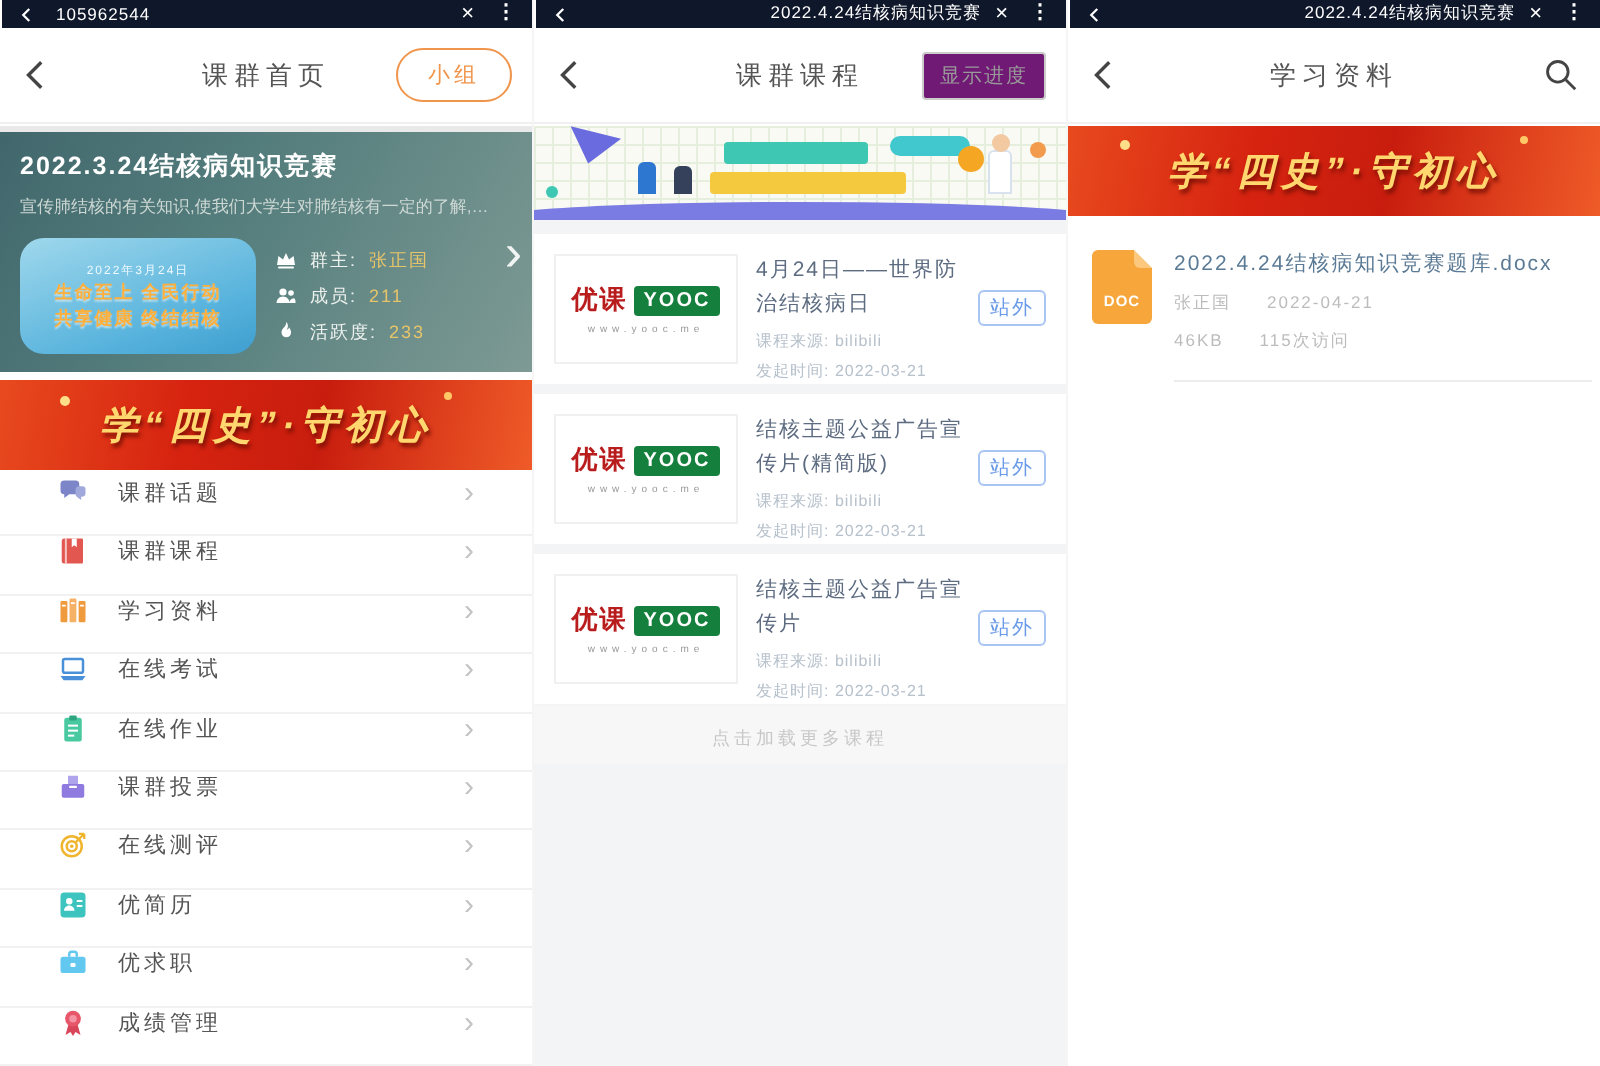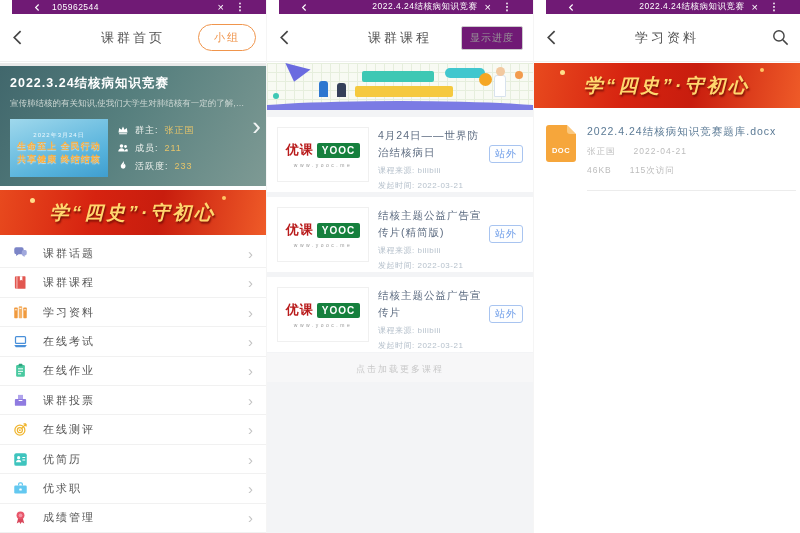--- a/index.html
+++ b/index.html
@@ -3,22 +3,22 @@
 <meta charset="utf-8">
 <style>
   * { margin:0; padding:0; box-sizing:border-box; }
   html,body { width:800px; height:533px; overflow:hidden; background:#f5f5f5;
               font-family:"Liberation Sans", sans-serif; }
   body { display:flex; }
   .panel { width:266px; height:533px; position:relative; background:#fff; overflow:hidden; flex:none; }
   .panel + .panel { margin-left:1px; }
 
   
-  .statusbar { position:absolute; top:0; left:12px; right:0; height:14px; background:#701a75;
-               display:flex; align-items:center; padding:0 21px; color:#fff; }
+  .statusbar { position:absolute; top:0; left:1px; right:0; height:14px; background:#0f172a;
+               display:flex; align-items:center; padding:0 8px; color:#fff; }
   .sb-back { width:9px; height:9px; flex:none; }
   .sb-title { flex:1; font-size:8.5px; letter-spacing:.5px; white-space:nowrap; overflow:hidden; }
   .sb-title.left-align { text-align:left; padding-left:10px; }
   .sb-title.center { text-align:right; }
   .sb-close { font-size:11px; line-height:1; padding:0 7px; }
   .sb-more  { font-size:10px; line-height:1; padding-left:4px; font-weight:bold; }
 
   
   .header { position:absolute; top:14px; left:0; right:0; height:48px; background:#fff;
             border-bottom:1px solid #f0f0f0; display:flex; align-items:center; padding:0 10px; }
@@ -33,21 +33,21 @@
 
   .hdr-gap { position:absolute; top:63px; left:0; right:0; height:3px; background:#e9e9e9; }
 
   
   .group-card { position:absolute; top:66px; left:0; right:0; height:120px; color:#fff;
                 background:linear-gradient(120deg,#41676c 0%,#567f7e 45%,#7e9a94 100%);
                 padding:9px 10px 8px; }
   .gc-title { font-size:12.5px; font-weight:bold; letter-spacing:1px; }
   .gc-desc  { font-size:8.5px; color:#cdd8d4; margin-top:6px; white-space:nowrap; overflow:hidden; }
   .gc-body  { display:flex; align-items:center; gap:9px; margin-top:9px; }
-  .gc-thumb { width:98px; height:58px; border-radius:0; flex:none; position:relative;
+  .gc-thumb { width:118px; height:58px; border-radius:12px; flex:none; position:relative;
               background:linear-gradient(160deg,#9fd8ec 0%,#56b2dc 70%,#3f9ecf 100%);
               display:flex; flex-direction:column; align-items:center; justify-content:center; overflow:hidden; }
   .gc-thumb .t-date  { font-size:6px; color:#eef9ff; letter-spacing:1px; }
   .gc-thumb .t-line  { font-size:9px; font-weight:bold; color:#FFAF3C; letter-spacing:1px;
                        text-shadow:0 1px 1px rgba(255,255,255,.6); line-height:1.35; }
   .gc-stats { display:flex; flex-direction:column; gap:5px; }
   .gc-stat  { display:flex; align-items:center; gap:6px; font-size:9px; }
   .gc-stat svg { width:12px; height:12px; flex:none; }
   .gc-stat .lbl { color:#eef2ee; letter-spacing:1px;text-align:right; }
   .gc-stat .val { color:#E6C46A; letter-spacing:1px; }
@@ -59,21 +59,21 @@
                 background:linear-gradient(100deg,#e84a1e 0%,#d62310 35%,#c81d0e 60%,#ef5b28 100%);
                 display:flex; align-items:center; justify-content:center;text-align:right; }
   .red-banner .rb-text { font-size:19px; font-weight:bold; font-style:italic; color:#FFD76E;
                          letter-spacing:3px; text-shadow:1px 2px 2px #7a1005; }
   .red-banner .spark { position:absolute; border-radius:50%; }
   .red-banner.pos-left  { top:190px; }
   .red-banner.pos-right { top:63px; }
 
   
   .menu { position:absolute; top:239px; left:0; right:0; bottom:0; display:flex; flex-direction:column; background:#fff; }
-  .menu-row { flex:1; display:flex; align-items:center; padding:0 13px; border-bottom:1px solid #f1f1f1; }
+  .menu-row { flex:1; display:flex; padding:0 29px; border-bottom:1px solid #f1f1f1; }
   .menu-row svg { width:15px; height:15px; flex:none; }
   .menu-label { font-size:11px; color:#555; letter-spacing:2px; margin-left:15px; flex:1; }
   .row-chevron { font-size:15px; color:#c3c3c3; line-height:1; }
 
   
   .promo-banner { position:absolute; top:63px; left:0; right:0; height:47px; overflow:hidden;
                   background-color:#f8faf3;
                   background-image:linear-gradient(#e6eedd 1px,transparent 1px),
                                    linear-gradient(90deg,#e6eedd 1px,transparent 1px);
                   background-size:9px 9px; }

